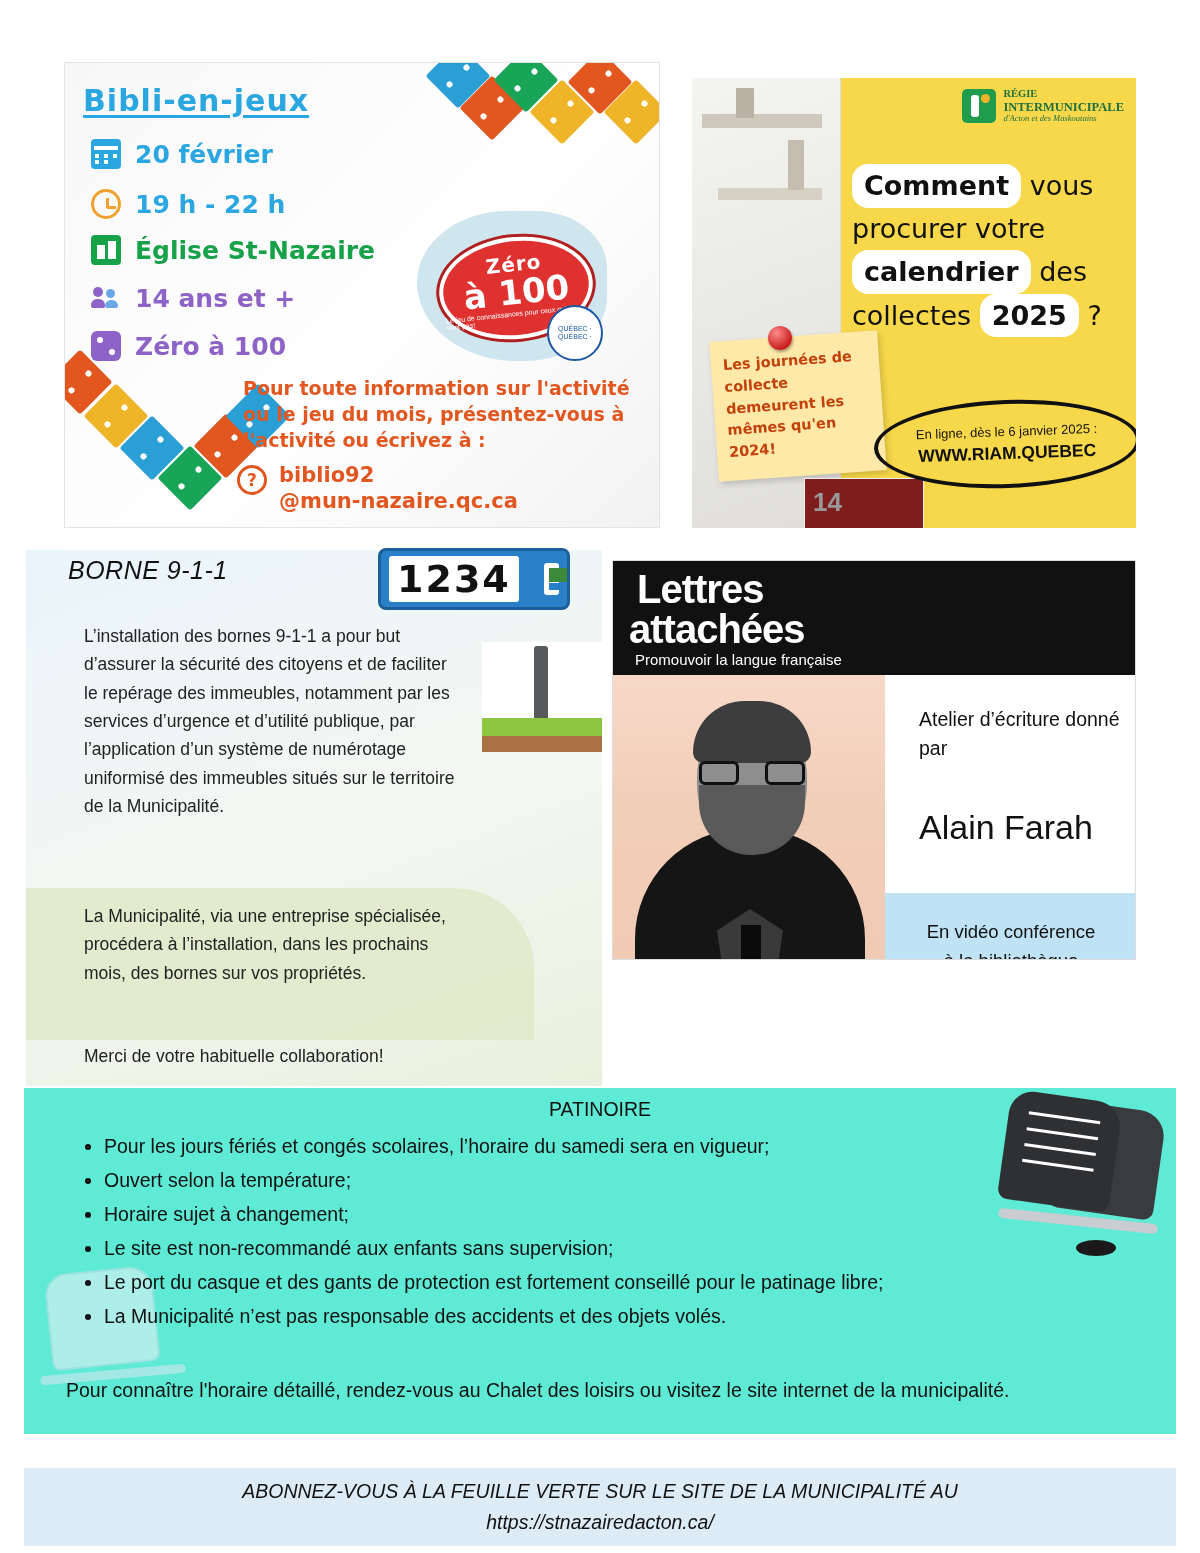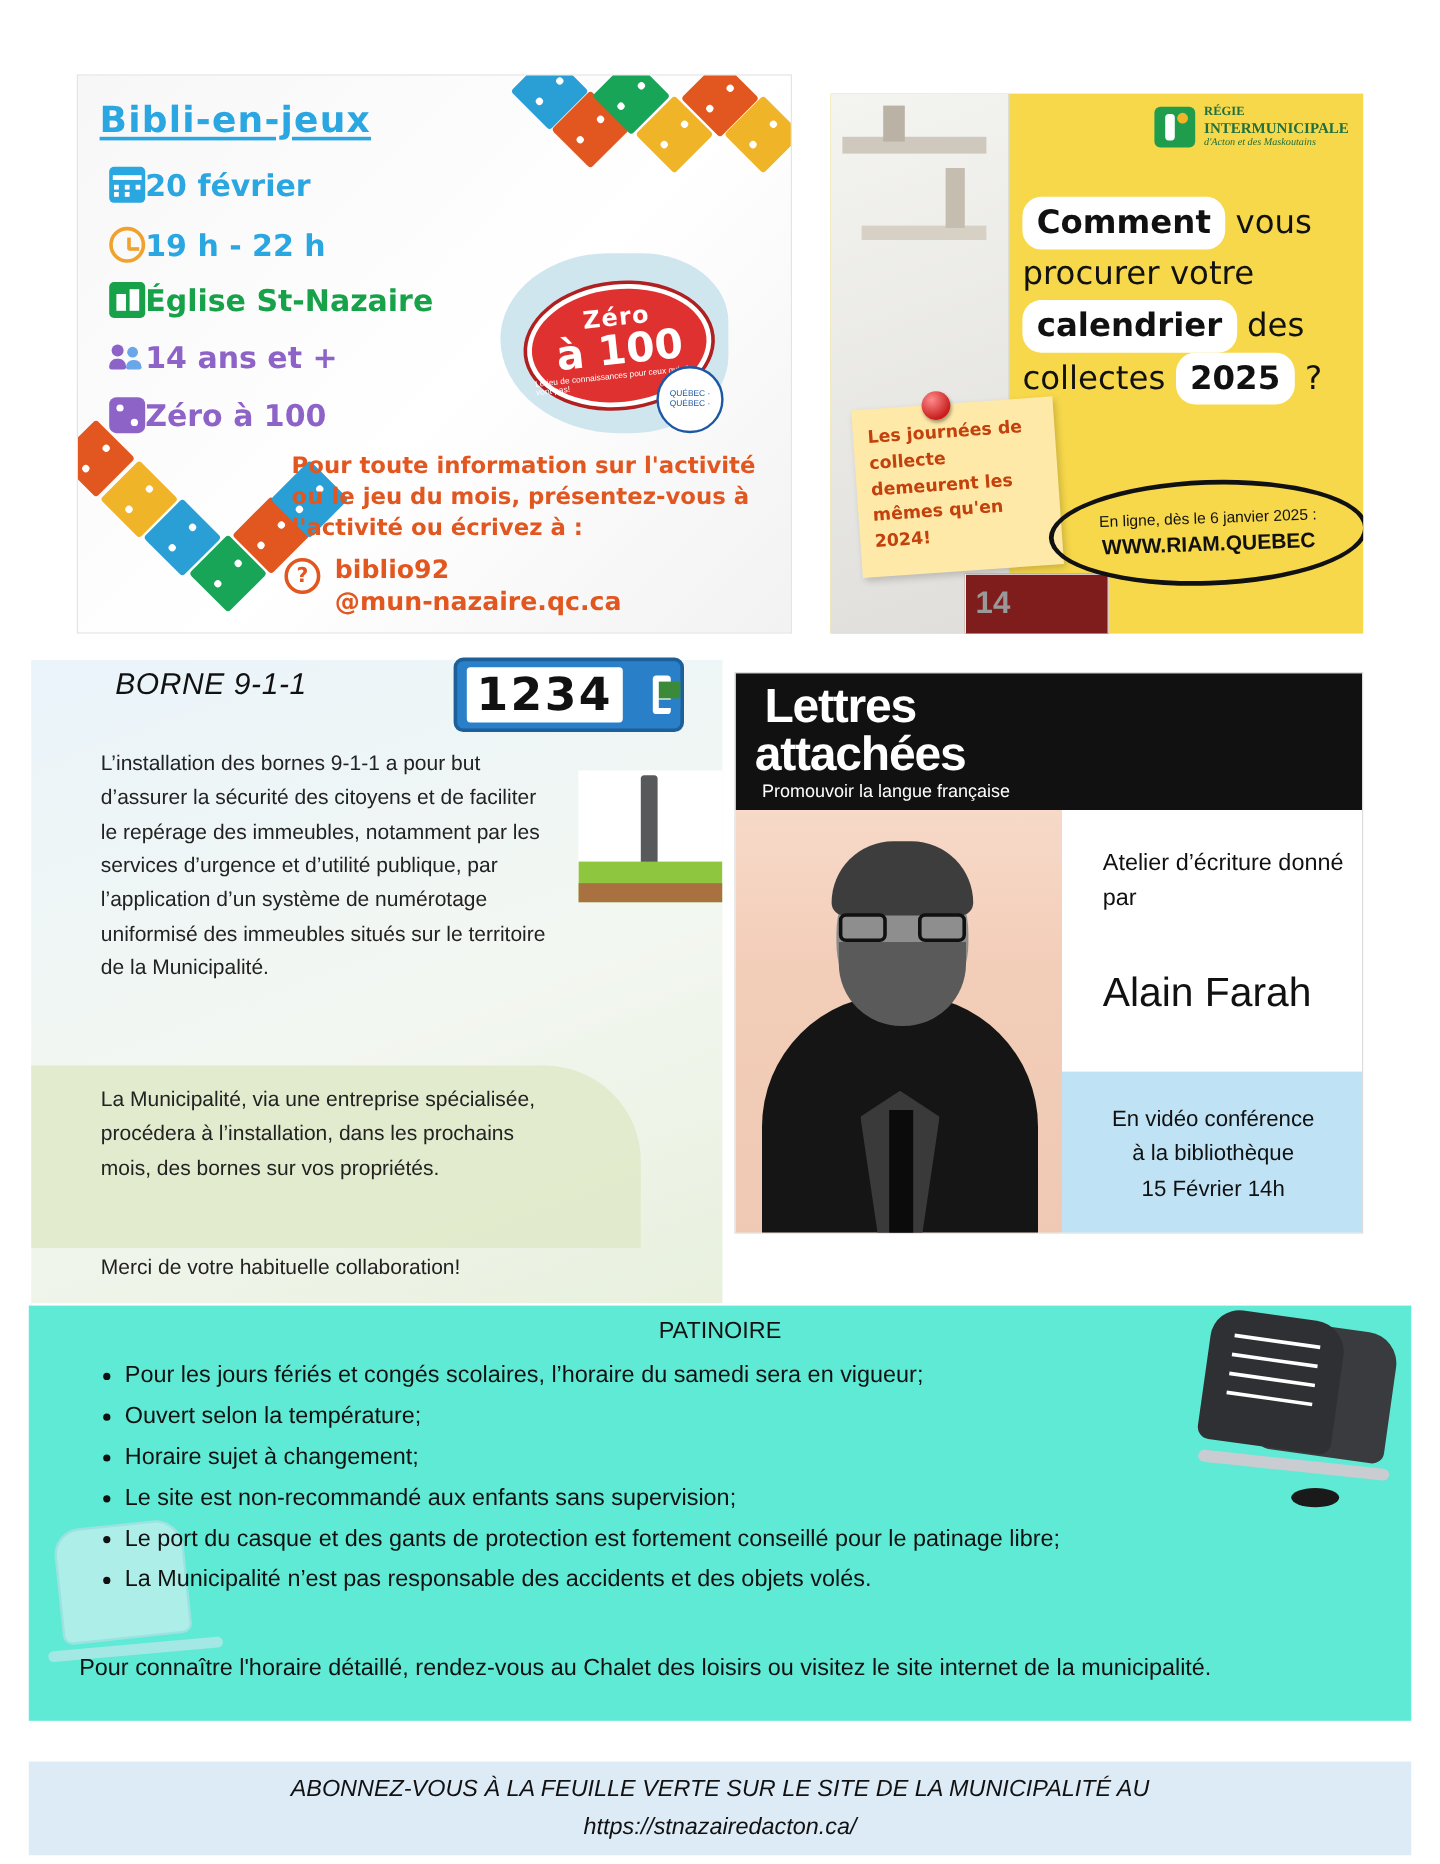--- a/index.html
+++ b/index.html
@@ -31,21 +31,21 @@
     font-family: "DejaVu Sans", sans-serif;
     font-weight: bold;
     font-size: 30px;
     letter-spacing: 1px;
     color: #2aa6e0;
     text-decoration: underline;
     text-underline-offset: 4px;
   }
   #bibli .line {
     position: absolute; left: 26px;
-    display: flex; align-items: center; 
+    display: flex; align-items: center; gap: 14px;
     font-family: "DejaVu Sans", sans-serif;
     font-size: 25px; font-weight: bold;
     color: #2aa6e0;
   }
   #bibli .l1 { top: 76px; }
   #bibli .l2 { top: 126px; }
   #bibli .l3 { top: 172px; color:#17a24a; }
   #bibli .l4 { top: 220px; color:#8e63c8; }
   #bibli .l5 { top: 268px; color:#8e63c8; }
   #bibli .ico {
@@ -181,21 +181,21 @@
   #riam .ellipse .e1{font-size:13px; color:#111; font-family:"Liberation Sans",sans-serif;}
   #riam .ellipse .e2{font-size:17.5px; font-weight:bold; color:#111; font-family:"Liberation Sans",sans-serif; margin-top:4px;}
 
   
   #borne {
     left: 26px; top: 550px; width: 576px; height: 536px;
     background: linear-gradient(160deg,#eaf4fb 0%, #f3f7f1 55%, #e8f0dd 100%);
   }
   #borne .btitle{
     position:absolute; left:42px; top:6px; font-size:25px; font-style:italic;
-    font-family:"Liberation Sans", sans-serif; color:#111; letter-spacing:.5px;margin-left:28px;
+    font-family:"Liberation Sans", sans-serif; color:#111; letter-spacing:.5px;
   }
   #borne .ptxt{
     position:absolute; left:58px; width:372px; font-size:17.5px; line-height:1.62;
     font-family:"Liberation Sans", sans-serif; color:#222;
   }
   #borne .p1{ top:72px; }
   #borne .p2{ top:352px; }
   #borne .p3{ top:492px; }
   #borne .greenwash{
     position:absolute; left:0; top:338px; width:508px; height:152px;
@@ -218,21 +218,21 @@
   #post{
     position:absolute; left:456px; top:92px; width:120px; height:110px; overflow:hidden;
     background:#ffffff;
   }
   #post .grass{position:absolute; left:0; bottom:0; width:100%; height:34px; background:#8ec63f;}
   #post .dirt{position:absolute; left:0; bottom:0; width:100%; height:16px; background:#a9713f;}
   #post .pole{position:absolute; left:52px; top:4px; width:14px; height:86px; background:#58595b; border-radius:3px;}
 
   
   #lettres{
-    left: 612px; top: 560px; width: 524px; height: 468px; background:#fff;
+    left: 612px; top: 560px; width: 524px; height: 400px; background:#fff;
     border:1px solid #ddd; overflow:hidden;
   }
   #lettres .black{
     position:absolute; left:0; top:0; width:100%; height:114px; background:#111;
   }
   #lettres .la1{
     position:absolute; left:24px; top:6px; color:#fff; font-family:"Liberation Sans",sans-serif;
     font-weight:bold; font-size:40px; letter-spacing:-1px;
   }
   #lettres .la2{

